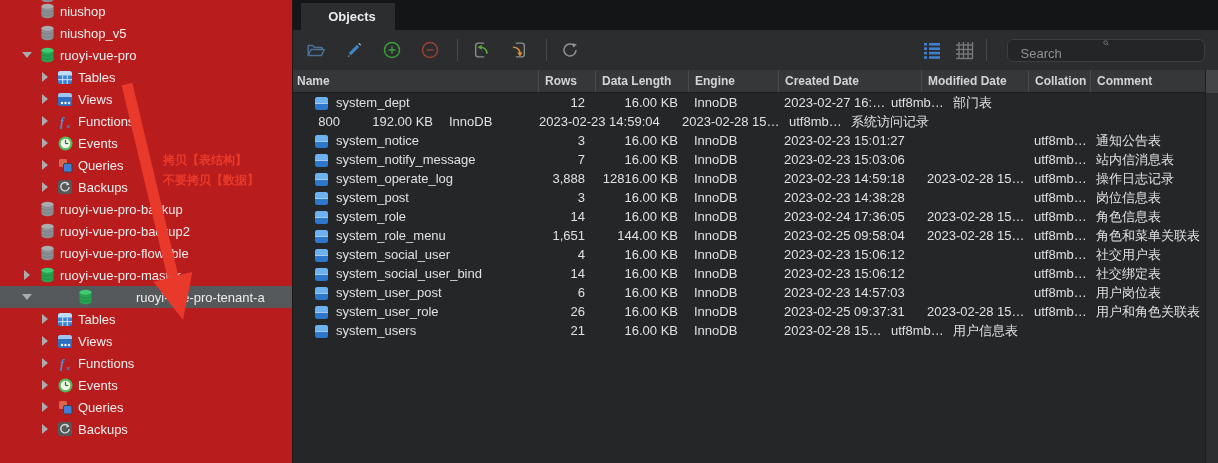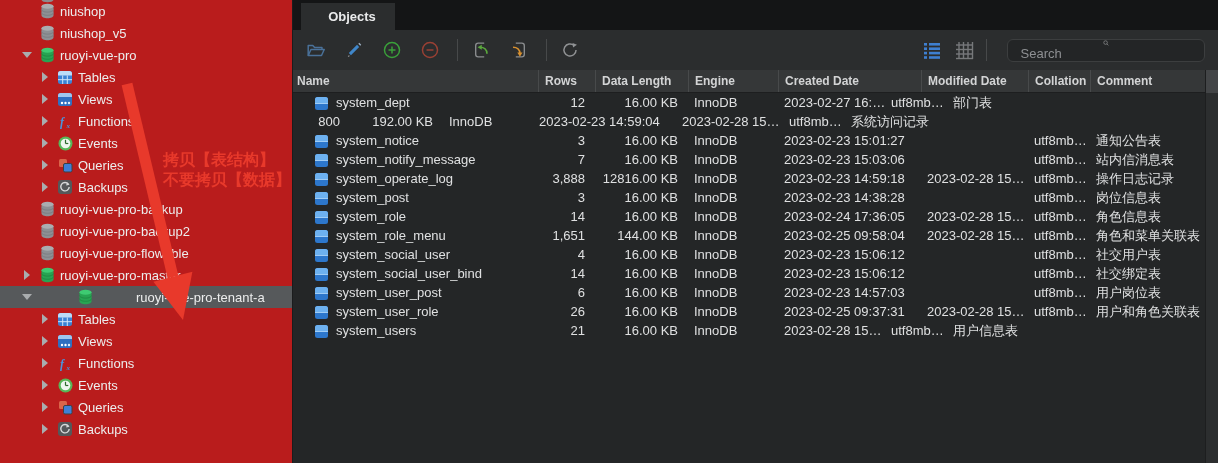--- a/index.html
+++ b/index.html
@@ -48,21 +48,21 @@
   .bc{box-sizing:border-box;padding-left:6px;overflow:hidden;white-space:nowrap;height:19px;line-height:19px;}
   .bc.num{text-align:right;padding-right:10px;padding-left:0;}
   .namecell{display:flex;align-items:center;}
   .namecell .ricon{width:13px;height:13px;margin:0 8px 0 16px;flex:0 0 13px;}
   
   #vscroll{position:absolute;right:0;top:70px;bottom:0;width:13px;background:#2c2e2f;border-left:1px solid #1d1e1f;box-sizing:border-box;}
   #vscroll-corner{position:absolute;right:0;top:70px;width:13px;height:23px;background:#434547;border-left:1px solid #1d1e1f;box-sizing:border-box;}
   
   #arrow-svg{position:absolute;left:0;top:0;width:310px;height:463px;pointer-events:none;z-index:5;}
   #annotation{position:absolute;left:163px;top:150px;z-index:6;color:#e8392b;font-weight:700;
-      font-size:16px;line-height:20px;white-space:nowrap;pointer-events:none;}
+      font-size:12px;line-height:20px;white-space:nowrap;pointer-events:none;}
 </style>
 </head>
 <body>
 
 <div id="app">
 
   <aside id="sidebar">
     <div id="partial-icon"><svg width="15" height="16" viewBox="0 0 15 16">
           <path d="M1.5 3.2v9.4c0 1.5 2.7 2.7 6 2.7s6-1.2 6-2.7V3.2" fill="#8d9094"></path>
           <path d="M1.5 6.4c0 1.5 2.7 2.7 6 2.7s6-1.2 6-2.7" fill="none" stroke="#7b7e82" stroke-width="1"></path>

